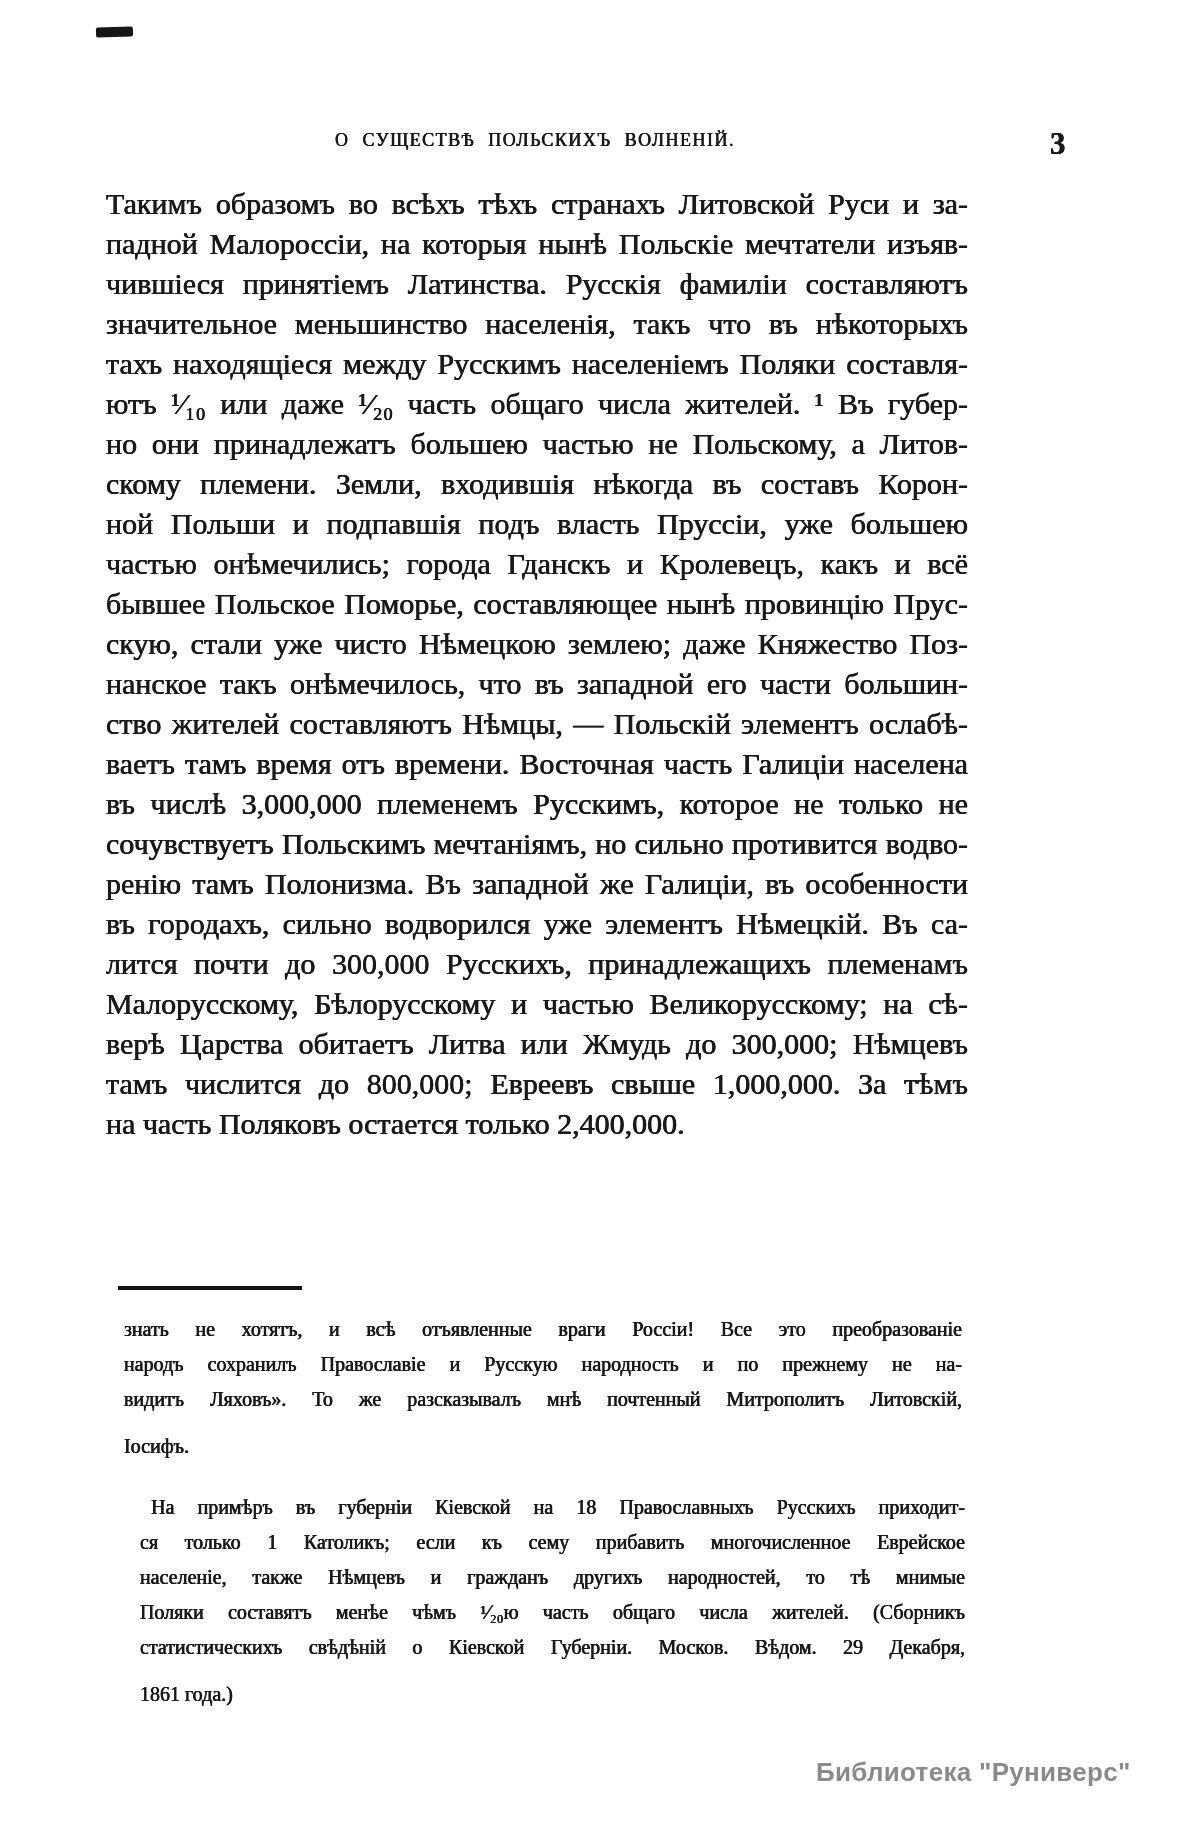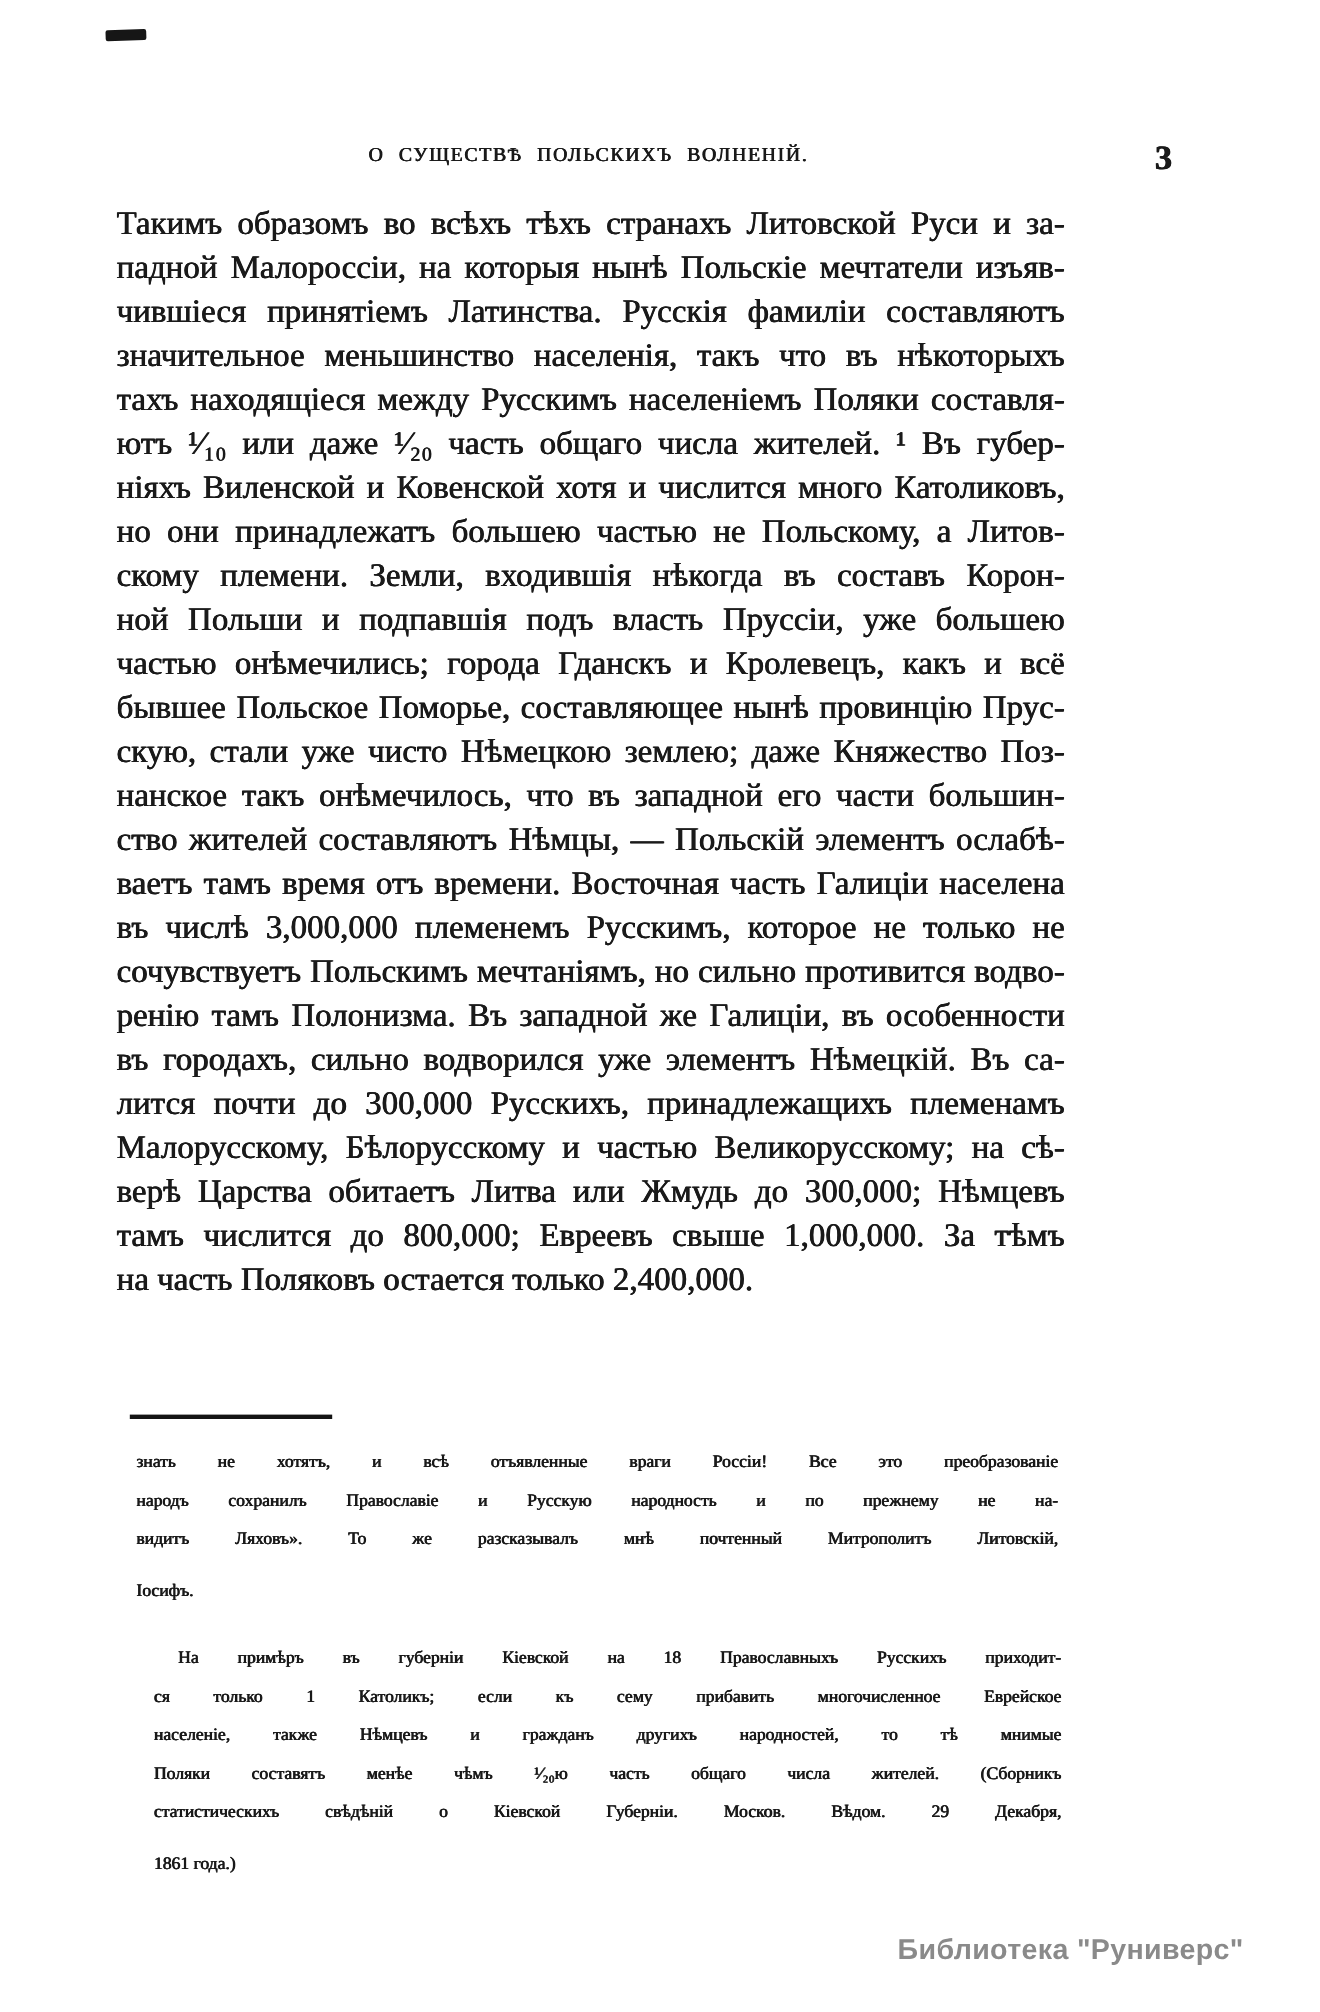--- a/index.html
+++ b/index.html
@@ -74,21 +74,21 @@
     position: absolute;
     top: 1286px;
     left: 118px;
     width: 184px;
     height: 4px;
     background: #141414;
   }
 
   .footnote {
     position: absolute;
-    font-size: 16px;
+    font-size: 20px;
   }
   .footnote .fn-line {
     height: 35px;
     line-height: 35px;
     overflow: hidden;
     text-align: justify;
     text-align-last: justify;
   }
   .footnote .fn-line:last-child {
     text-align-last: left;
@@ -135,21 +135,20 @@
 
   <div class="page-number ink">3</div>
 
   <div class="body-text ink">
       <div class="line">Такимъ образомъ во всѣхъ тѣхъ странахъ Литовской Руси и за-</div>
       <div class="line">падной Малороссіи, на которыя нынѣ Польскіе мечтатели изъяв-</div>
       <div class="line">чившіеся принятіемъ Латинства. Русскія фамиліи составляютъ мало-</div>
       <div class="line">значительное меньшинство населенія, такъ что въ нѣкоторыхъ мѣс-</div>
       <div class="line">тахъ находящіеся между Русскимъ населеніемъ Поляки составля-</div>
       <div class="line">ютъ ¹⁄₁₀ или даже ¹⁄₂₀ часть общаго числа жителей. ¹ Въ губер-</div>
-      <div class="line">ніяхъ Виленской и Ковенской хотя и числится много Католиковъ,</div>
       <div class="line">но они принадлежатъ большею частью не Польскому, а Литов-</div>
       <div class="line">скому племени. Земли, входившія нѣкогда въ составъ Корон-</div>
       <div class="line">ной Польши и подпавшія подъ власть Пруссіи, уже большею</div>
       <div class="line">частью онѣмечились; города Гданскъ и Кролевецъ, какъ и всё</div>
       <div class="line">бывшее Польское Поморье, составляющее нынѣ провинцію Прус-</div>
       <div class="line">скую, стали уже чисто Нѣмецкою землею; даже Княжество Поз-</div>
       <div class="line">нанское такъ онѣмечилось, что въ западной его части большин-</div>
       <div class="line">ство жителей составляютъ Нѣмцы, — Польскій элементъ ослабѣ-</div>
       <div class="line">ваетъ тамъ время отъ времени. Восточная часть Галиціи населена</div>
       <div class="line">въ числѣ 3,000,000 племенемъ Русскимъ, которое не только не</div>

